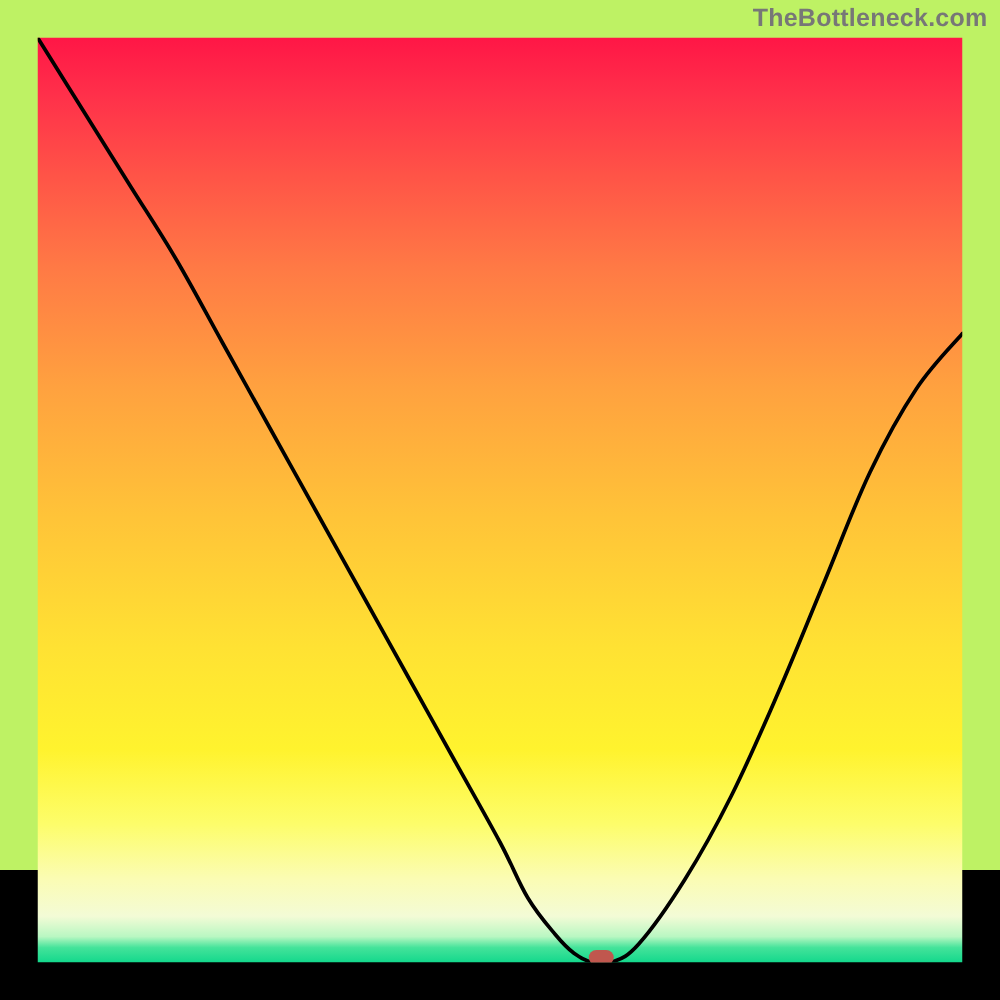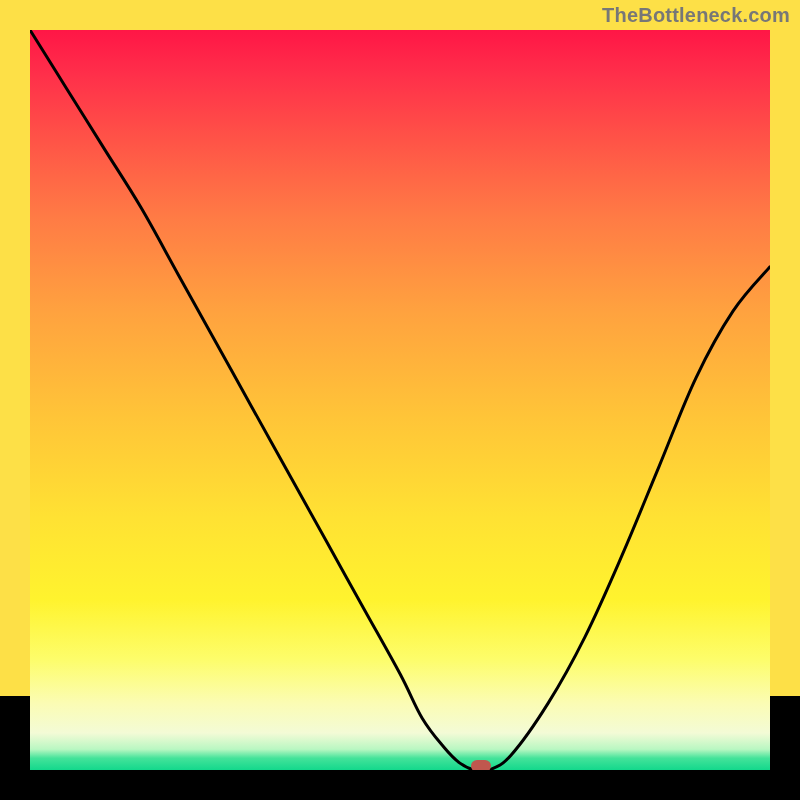--- a/index.html
+++ b/index.html
@@ -8,21 +8,21 @@
     width: 800px;
     height: 800px;
     background: #000;
     overflow: hidden;
     font-family: Arial, Helvetica, sans-serif;
   }
   .frame {
     position: relative;
     width: 800px;
     height: 696px;
-    background: #fde047;
+    background: #bef264;
   }
   .watermark {
     position: absolute;
     top: 4px;
     right: 10px;
     color: #777;
     font-size: 20px;
     font-weight: 600;
     letter-spacing: 0.2px;
     z-index: 10;

